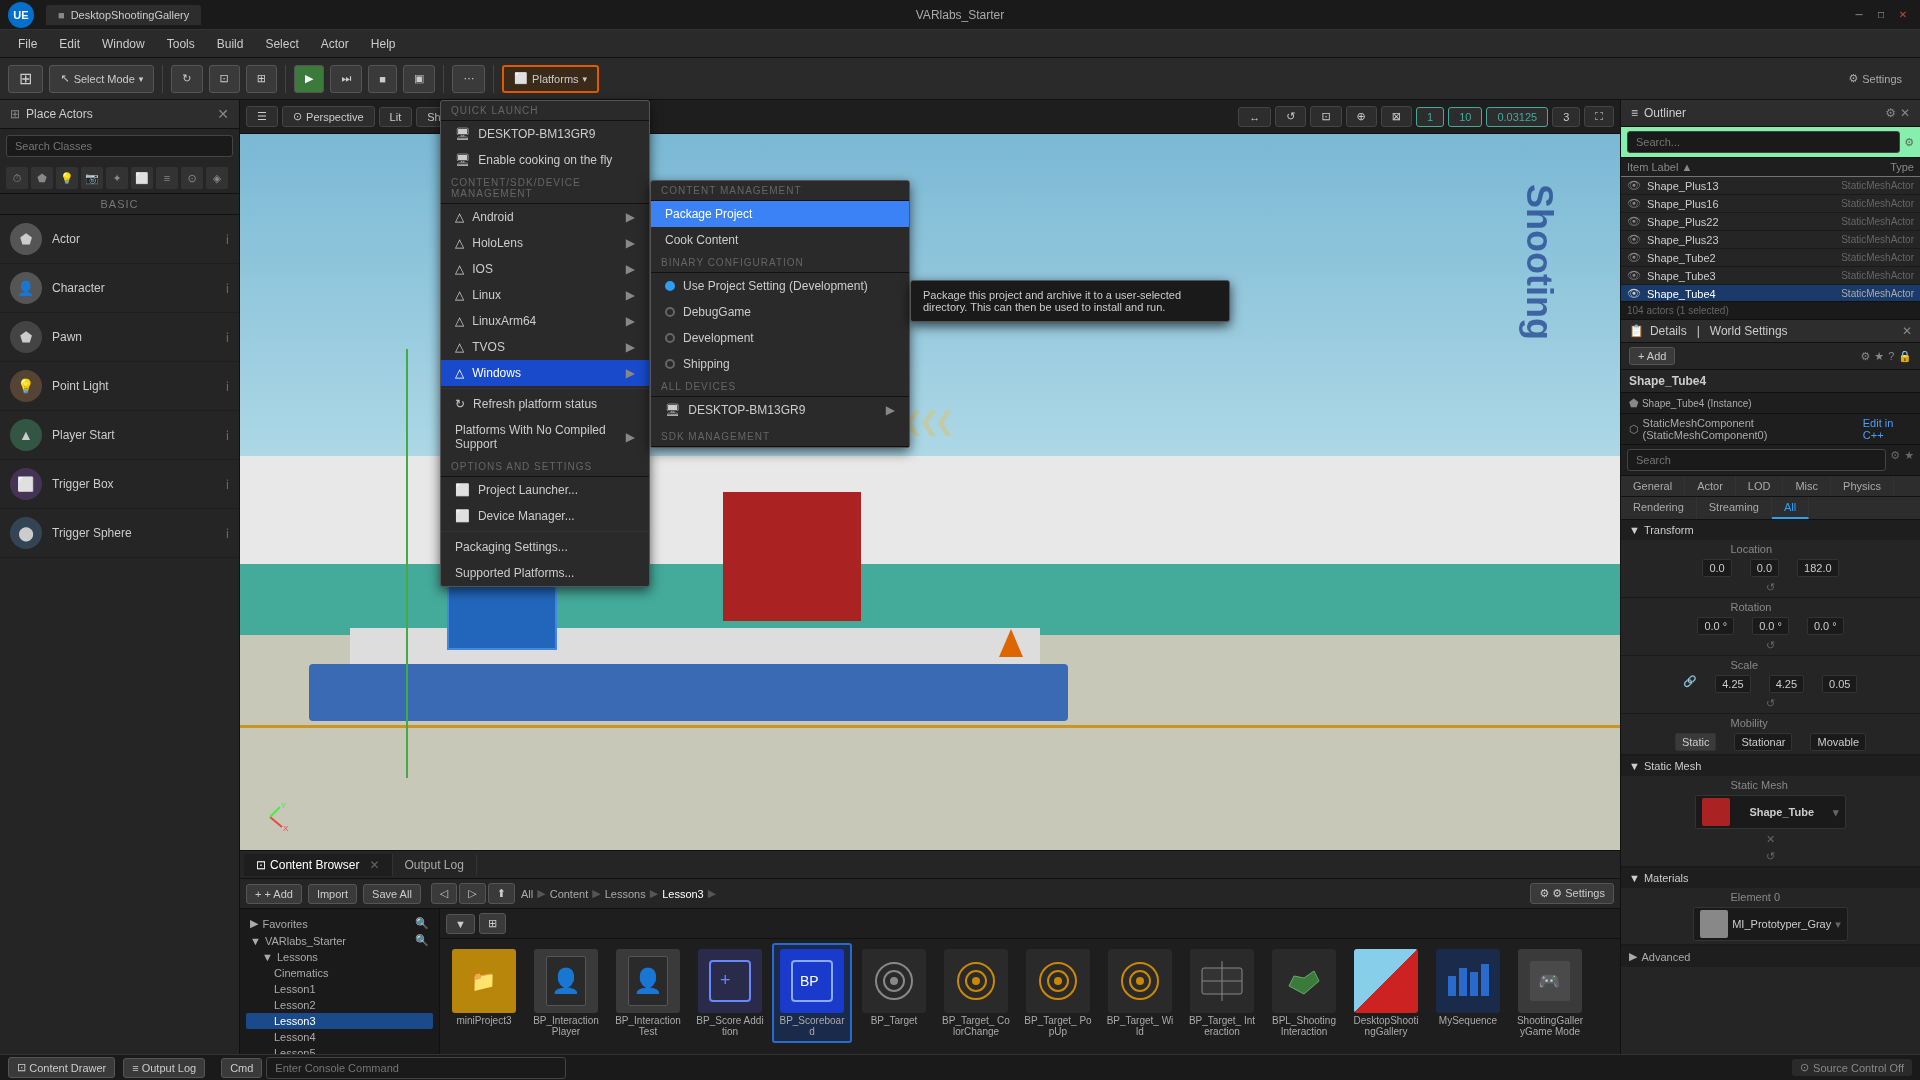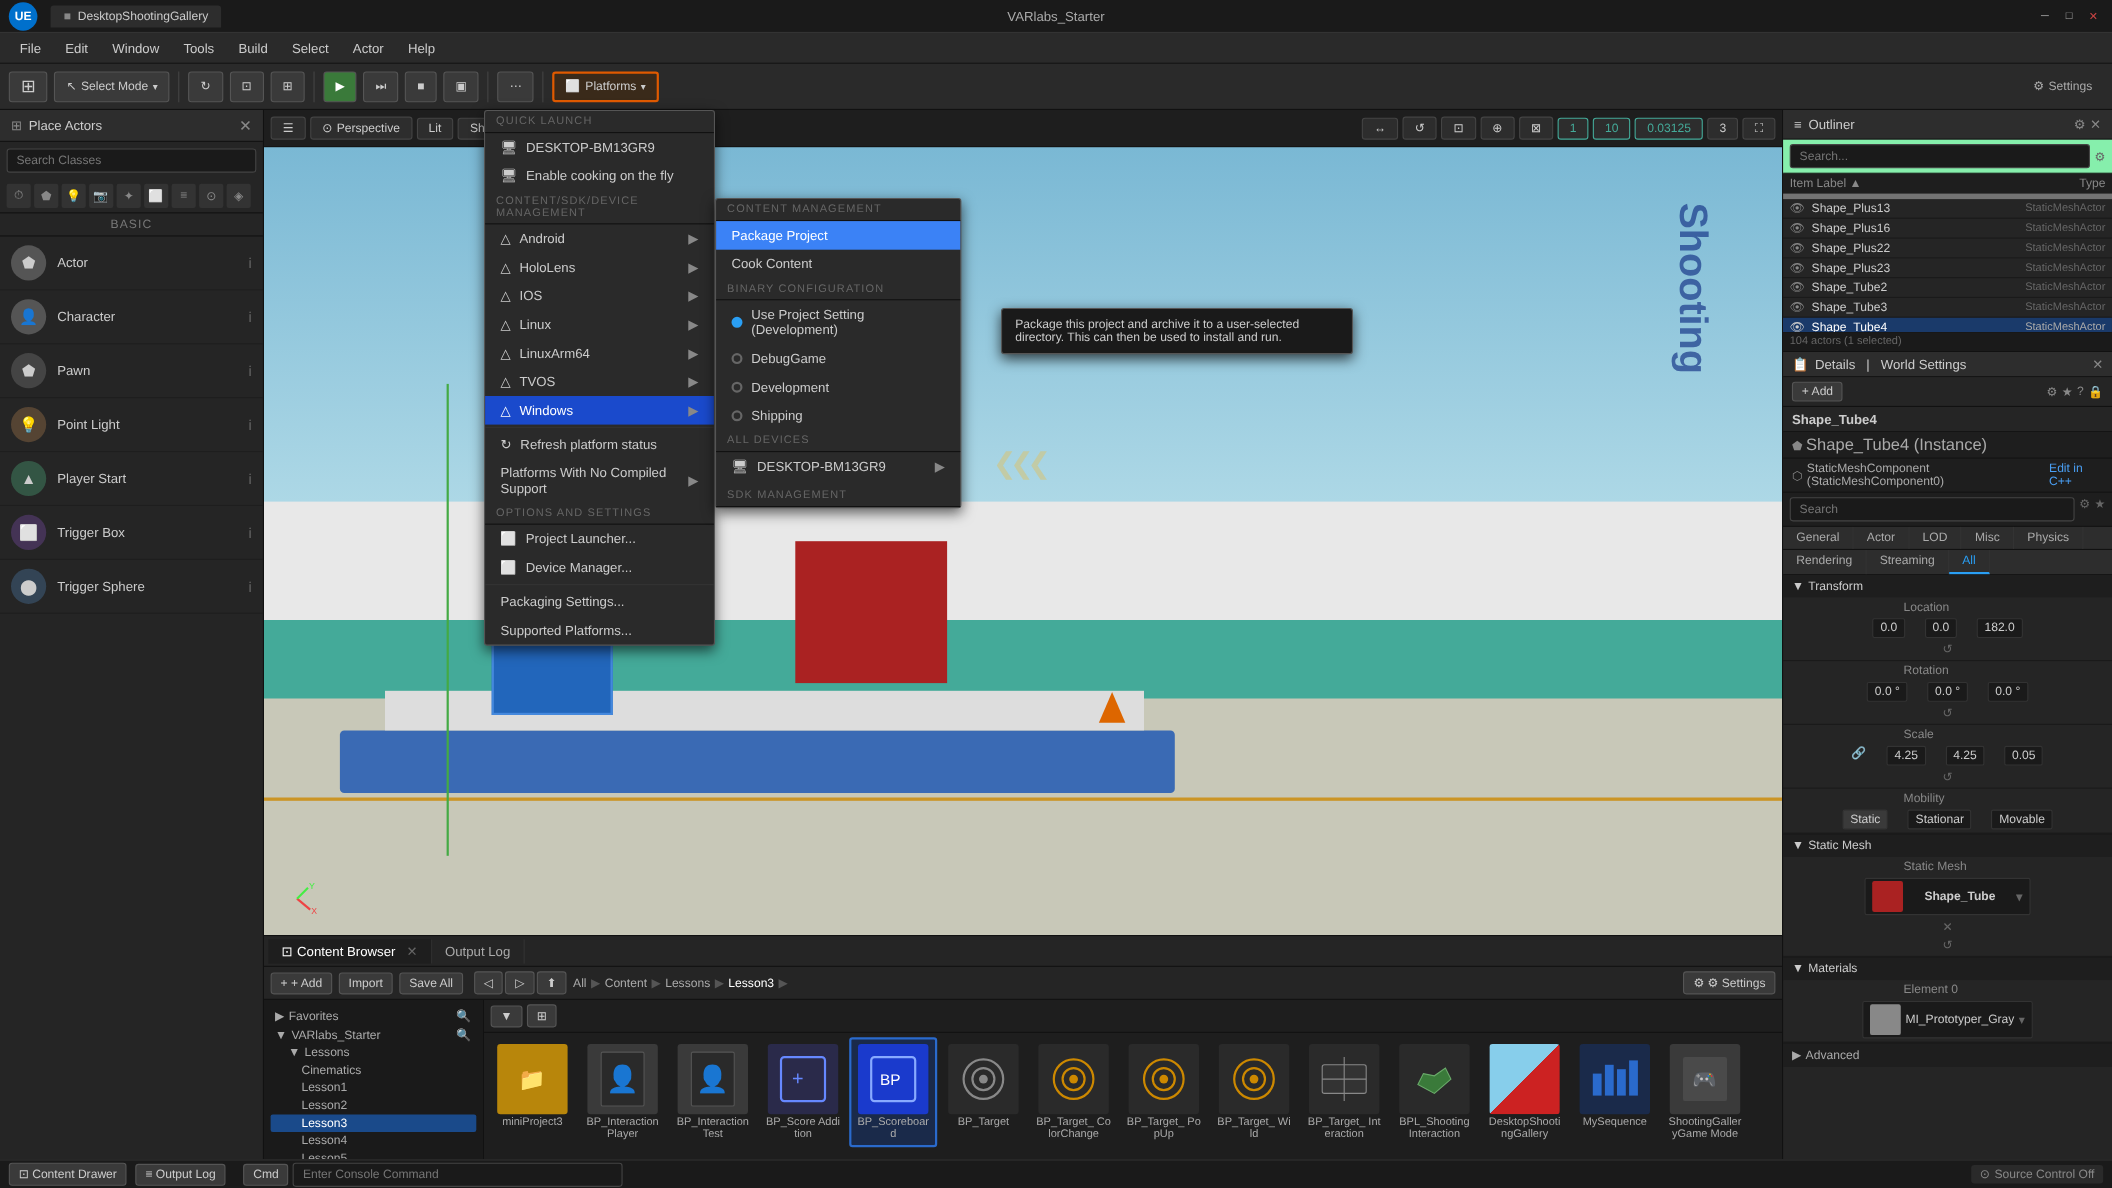--- a/index.html
+++ b/index.html
@@ -441,21 +441,21 @@
       gap: 4px;
     }
     .outliner-item.selected { background: #1a3a6a; }
     .outliner-name { color: #ccc; flex: 1; }
     .outliner-type { color: #666; font-size: 10px; }
     .outliner-header-row {
       display: flex;
       align-items: center;
       padding: 3px 6px;
       background: #1e1e1e;
-      border-bottom: 5px solid #737373;
+      border-bottom: 1px solid #737373;
       font-size: 11px;
       color: #888;
     }
 
     
     #status-bar {
       position: fixed;
       bottom: 0; left: 0; right: 0;
       height: 26px;
       background: #1a1a1a;
@@ -486,21 +486,21 @@
       z-index: 500;
       box-shadow: 0 4px 12px rgba(0,0,0,0.6);
     }
     #content-management-menu {
       position: fixed;
       top: 180px;
       left: 650px;
       background: #2a2a2a;
       border: 1px solid #555;
       border-radius: 3px;
-      width: 224px;
+      width: 260px;
       z-index: 600;
       box-shadow: 0 4px 12px rgba(0,0,0,0.6);
     }
     .dropdown-section-label {
       padding: 4px 10px;
       font-size: 10px;
       color: #666;
       text-transform: uppercase;
       letter-spacing: 1px;
       border-bottom: 1px solid #111;
@@ -1024,21 +1024,21 @@
         <span style="color:#888;font-size:11px;margin-left:auto;">⚙</span>
         <span style="color:#888;font-size:11px;">★</span>
         <span style="color:#888;font-size:11px;">?</span>
         <span style="color:#888;font-size:11px;">🔒</span>
       </div>
       <div style="padding:4px 8px;background:#252525;border-bottom:1px solid #111;">
         <div style="color:#ccc;font-size:12px;font-weight:bold;">Shape_Tube4</div>
       </div>
       <div style="padding:3px 8px;background:#1e1e1e;border-bottom:1px solid #111;">
         <span style="color:#888;font-size:11px;">⬟</span>
-        <span style="color:#aaa;font-size:15px;">Shape_Tube4 (Instance)</span>
+        <span style="color:#aaa;font-size:10px;">Shape_Tube4 (Instance)</span>
       </div>
       <div style="padding:3px 8px;background:#1e1e1e;border-bottom:1px solid #111;display:flex;align-items:center;gap:4px;">
         <span style="color:#888;font-size:11px;">⬡</span>
         <span style="color:#aaa;font-size:11px;">StaticMeshComponent (StaticMeshComponent0)</span>
         <span style="margin-left:auto;color:#4a9ff4;font-size:11px;cursor:pointer;">Edit in C++</span>
       </div>
 
       <div style="padding:4px 6px;background:#1e1e1e;border-bottom:1px solid #111;display:flex;gap:4px;">
         <input class="search-box" style="flex: 1 1 0%;" type="text" placeholder="Search">
         <div style="color:#666;font-size:11px;cursor:pointer;">⚙</div>

